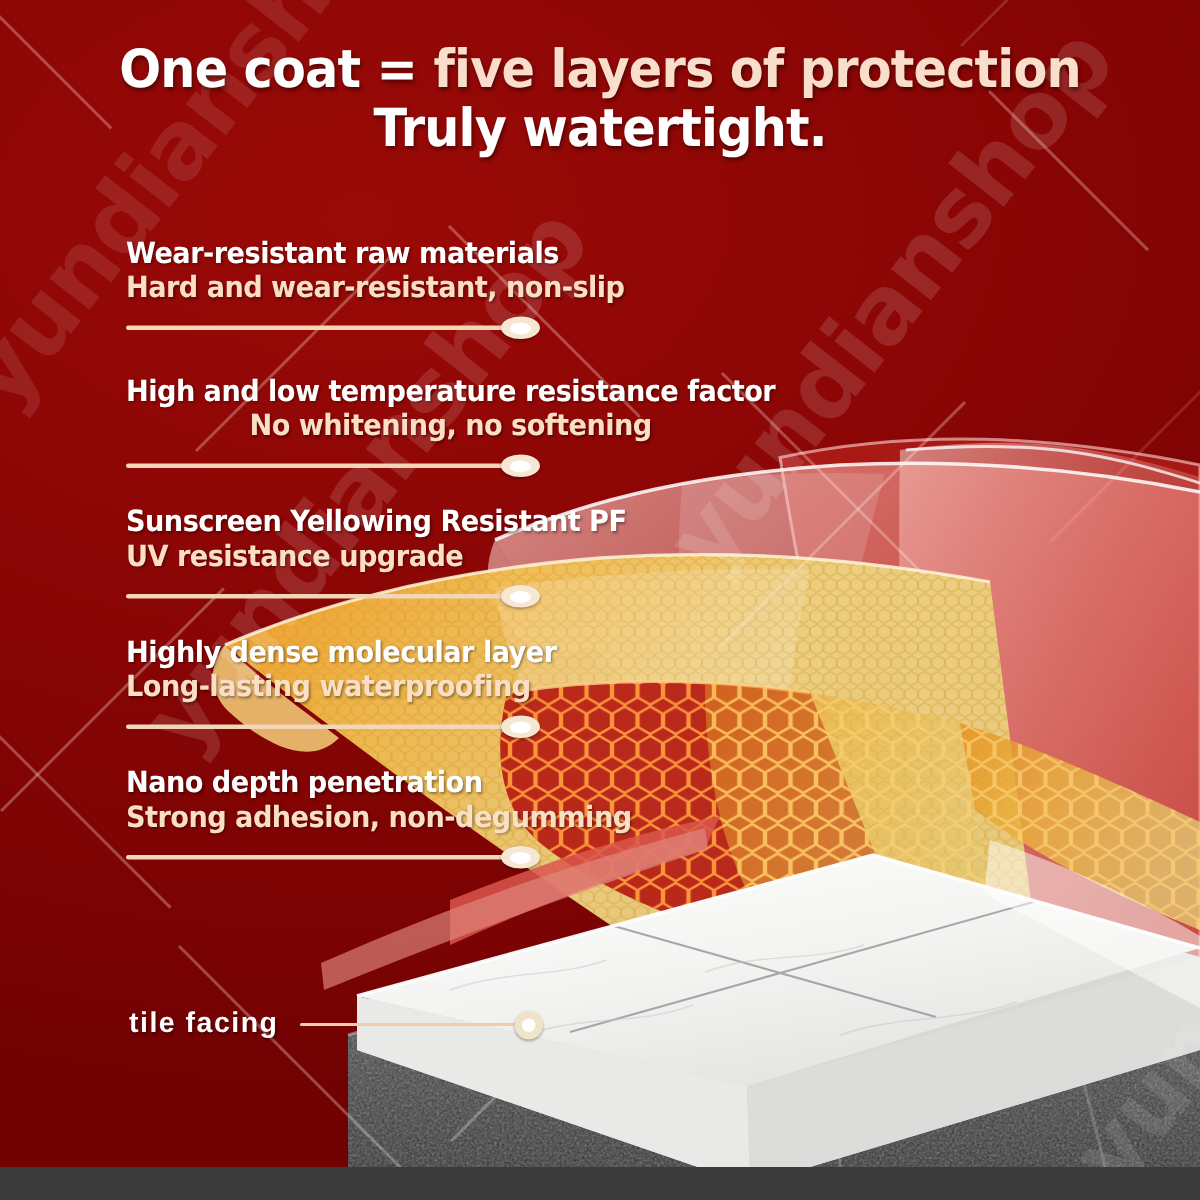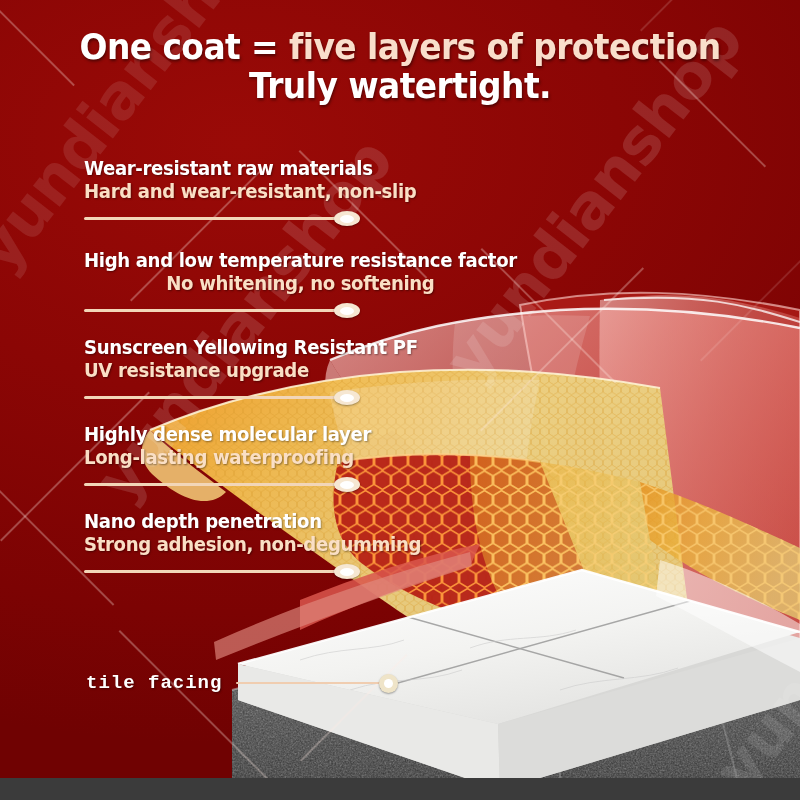--- a/index.html
+++ b/index.html
@@ -109,21 +109,21 @@
   }
   .connector .knob::after{
     content:"";position:absolute;left:6px;top:3.5px;
     width:14px;height:8px;border-radius:50%;
     background:#ffffff;
   }
 
   
   .tile-label{position:absolute;left:86px;top:672px;display:flex;align-items:center;}
   .tile-label .tl-text{
-    font-family:Liberation Mono, monospace;
+    font-family:Liberation Sans, sans-serif;
     font-weight:700;
     font-size:19px;
     color:#ffffff;
     letter-spacing:1px;
     white-space:nowrap;
     text-shadow:1px 1px 2px rgba(0,0,0,.4);
   }
   .tile-label .tl-bar{
     width:146px;height:2.5px;background:#f0cdb0;margin-left:14px;border-radius:2px;
   }

